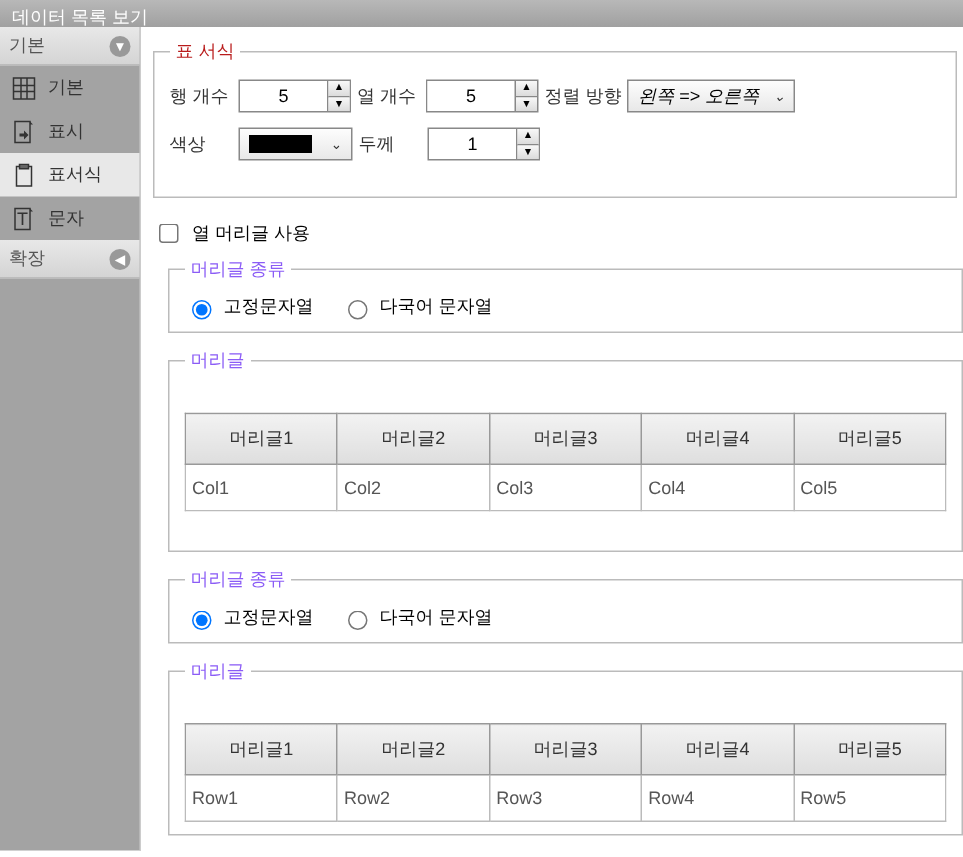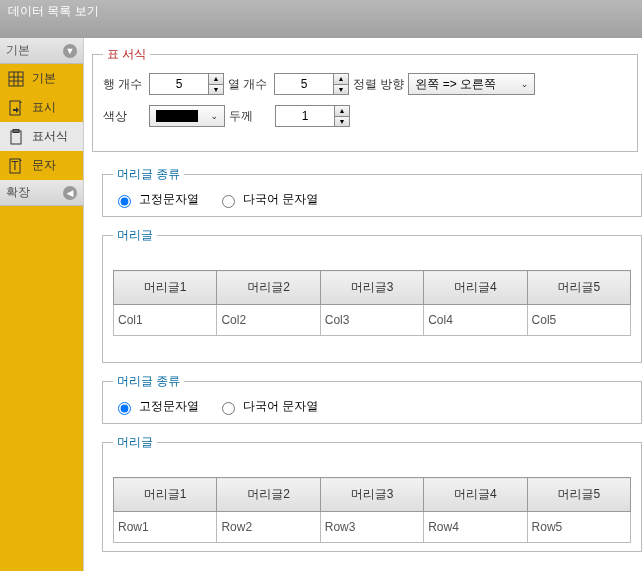--- a/index.html
+++ b/index.html
@@ -1,22 +1,22 @@
 <!DOCTYPE html>
 <html><head>
 <meta charset="utf-8">
 <style>
 * { box-sizing: border-box; font-family: "Malgun Gothic", "맑은 고딕", sans-serif; font-size: 12px; }
 body { margin: 0; padding: 0; background: #fff; width: 642px; height: 571px; overflow: hidden; }
 
-.titlebar { background: linear-gradient(#b8b8b8, #a0a0a0); height: 38px; line-height: 22px; padding: 0 8px; color: #fff; font-size: 12px; }
+.titlebar { background: linear-gradient(#b8b8b8, #a0a0a0); height: 18px; line-height: 22px; padding: 0 8px; color: #fff; font-size: 12px; }
 
 .main { display: flex; height: calc(571px - 22px); }
 
-.sidebar { width: 84px; border-right: 1px solid #ccc; background: #eab308; text-align: center; }
+.sidebar { width: 94px; border-right: 1px solid #ccc; background: #a3a3a3; text-align: center; }
 .sidebar-header { display: flex; align-items: center; justify-content: space-between; padding: 4px 6px; background: linear-gradient(#e8e8e8,#d4d4d4); border-bottom: 1px solid #bbb; color: #555; font-size: 12px; }
 .sidebar-header .collapse-btn { width: 14px; height: 14px; border-radius: 50%; background: #999; display: flex; align-items: center; justify-content: center; color: #fff; font-size: 9px; cursor: pointer; }
 .sidebar-item { display: flex; align-items: center; gap: 8px; padding: 6px 8px; cursor: pointer; }
 .sidebar-item.active { background: #e8e8e8; }
 .sidebar-item .icon { width: 16px; height: 16px; display: flex; align-items: center; justify-content: center; }
 .sidebar-item .label { color: #333; }
 
 .content { flex: 1; padding: 4px 0 0 8px; overflow: auto; }
 
 fieldset.group { border: 1px solid #bbb; margin: 4px 4px 14px 0; padding: 10px 10px 14px 10px; }
@@ -25,30 +25,30 @@
 .row { display: flex; align-items: center; gap: 4px; margin-bottom: 10px; }
 .row label { color: #333; min-width: 42px; }
 
 .spinner { display: inline-flex; align-items: stretch; border: 1px solid #888; height: 22px; background: #fff; }
 .spinner input { border: none; width: 58px; text-align: center; outline: none; font-size: 12px; padding: 0; }
 .spinner .btns { display: flex; flex-direction: column; width: 15px; border-left: 1px solid #888; }
 .spinner .btns div { flex: 1; background: linear-gradient(#f8f8f8,#dcdcdc); display: flex; align-items: center; justify-content: center; font-size: 7px; cursor: pointer; line-height: 1; }
 .spinner .btns div:first-child { border-bottom: 1px solid #888; }
 
 .select-btn, .color-btn { display: inline-flex; align-items: center; justify-content: space-between; border: 1px solid #888; height: 22px; background: linear-gradient(#fdfdfd,#e8e8e8); padding: 0 6px 0 6px; cursor: pointer; }
-.select-btn { width: 127px; }
+.select-btn { width: 112px; font-style: italic; }
 .color-btn { width: 76px; }
 .color-swatch { width: 42px; height: 12px; background: #000; }
 .caret { font-size: 9px; color: #333; }
 
 .checkbox-row { display: flex; align-items: center; gap: 6px; margin: 0 0 4px 0; }
 .checkbox-row input[type=checkbox] { width: 13px; height: 13px; cursor: pointer; }
 
 fieldset.inner { border: 1px solid #bbb; margin: 6px 0 10px 10px; padding: 8px 10px; }
-fieldset.inner > legend { padding: 0 4px; color: #0369a1; }
+fieldset.inner > legend { padding: 0 4px; color: #8b5cf6; }
 
 .radio-row { display: flex; align-items: center; gap: 18px; }
 .radio-row label { display: flex; align-items: flex-end; gap: 5px; cursor: pointer; }
 .radio-row input[type=radio] { cursor: pointer; }
 
 .grid-container { overflow-x: auto; }
 table.header-grid { border-collapse: collapse; width: 100%; table-layout: fixed; }
 table.header-grid th { background: linear-gradient(#f2f2f2,#dedede); border: 1px solid #999; padding: 8px 4px; font-weight: normal; color: #333; }
 table.header-grid td { border: 1px solid #bbb; padding: 8px 4px; text-align: left; background: #fff; color: #555; }
 
@@ -153,20 +153,24 @@
         <div class="spinner">
           <input value="1" style="">
           <div class="btns">
               <div>▲</div>
               <div>▼</div>
             </div>
         </div>
       </div>
     </fieldset>
 
+    <div class="checkbox-row">
+      <input type="checkbox" style="">
+      <span>열 머리글 사용</span>
+    </div>
 
     <fieldset class="inner">
       <legend>머리글 종류</legend>
       <div class="radio-row">
         <label>
           <input type="radio" name="colht" checked="" style="">
           <span>고정문자열</span>
         </label>
         <label>
           <input type="radio" name="colht" style="">

